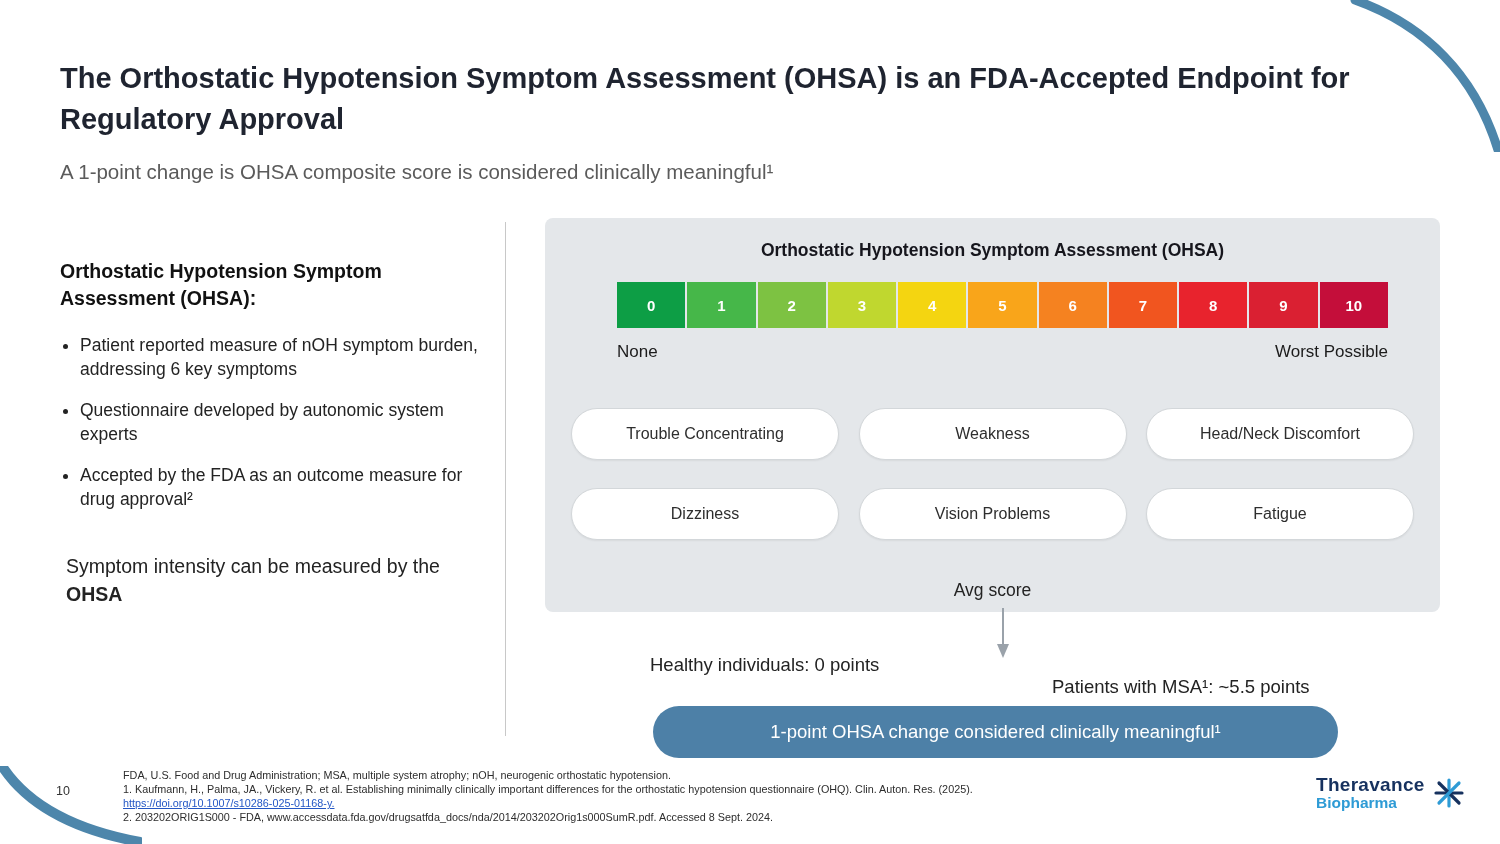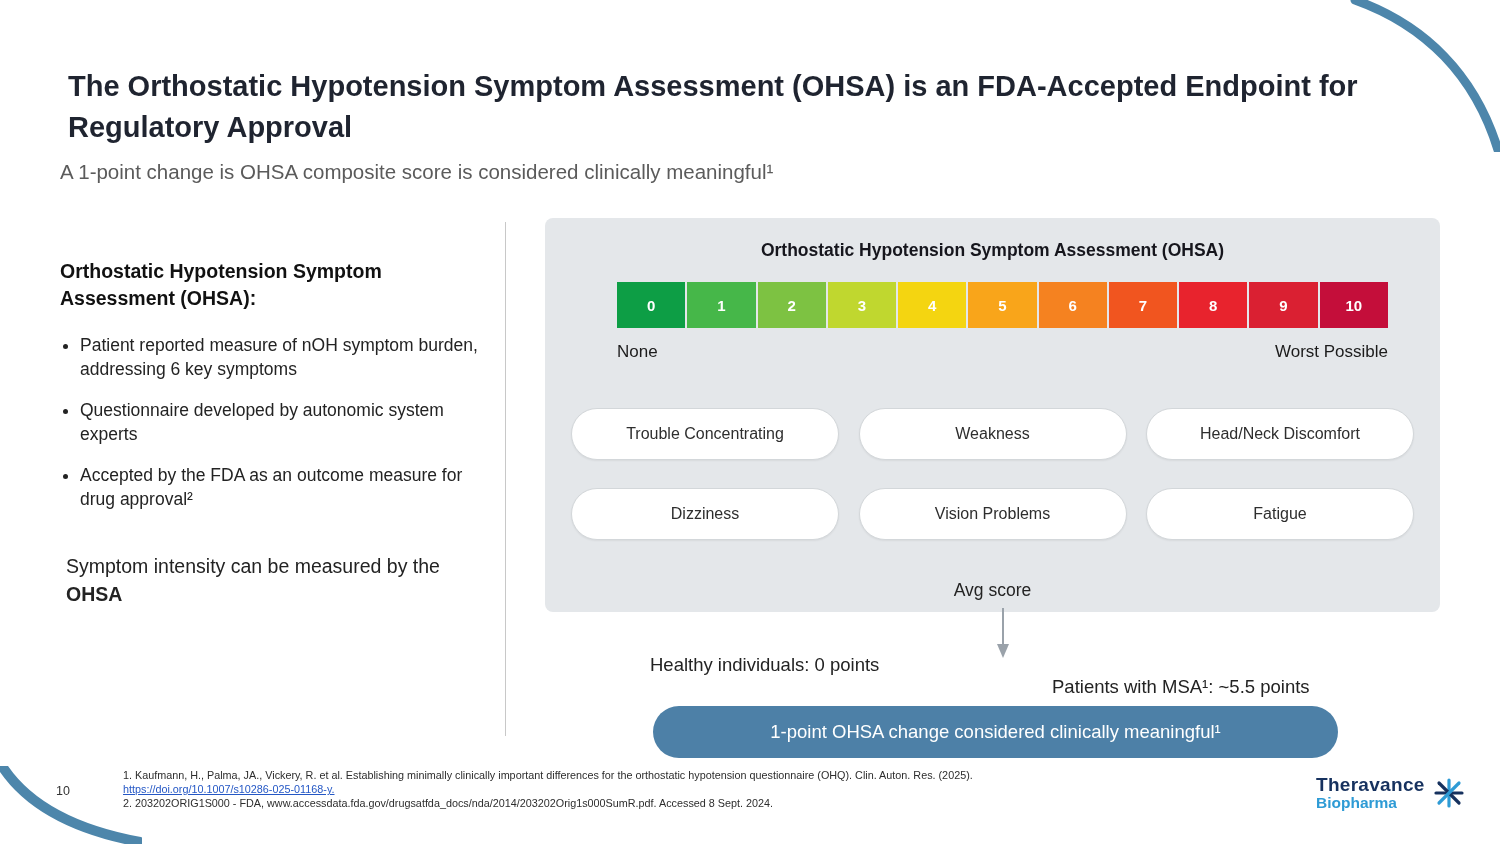--- a/index.html
+++ b/index.html
@@ -12,21 +12,21 @@
   }
   *{box-sizing:border-box;}
   html,body{margin:0;padding:0;background:#ffffff;}
   body{font-family:"Liberation Sans", sans-serif;color:#222;}
   .slide{position:relative;width:1500px;height:844px;background:#ffffff;overflow:hidden;}
 
   .arc{position:absolute;pointer-events:none;}
   .arc-tr{top:0;right:0;}
   .arc-bl{bottom:0;left:0;}
 
-  .title{position:absolute;left:60px;top:58px;width:1392px;margin:8px;
+  .title{position:absolute;left:60px;top:58px;width:1392px;margin:0;
          font-size:29px;font-weight:700;line-height:1.42;color:#1f2430;}
   .subtitle{position:absolute;left:60px;top:160px;margin:0;
             font-size:20.5px;color:#5b5b5b;}
 
   .left-col{position:absolute;left:60px;top:258px;width:418px;}
   .left-col h2{margin:0 0 20px 0;font-size:19.5px;line-height:1.4;color:#111;font-weight:700;}
   .left-col ul{margin:0;padding-left:20px;}
   .left-col li{font-size:17.5px;line-height:1.4;margin-bottom:16px;color:#232323;}
   .summary{margin:40px 0 0 6px;font-size:19.5px;line-height:1.45;color:#232323;}
 
@@ -132,20 +132,21 @@
   <div class="healthy">Healthy individuals: 0 points</div>
   <div class="msa">Patients with MSA¹: ~5.5 points</div>
 
   <div class="banner">
     <span>1-point OHSA change considered clinically meaningful¹</span>
   </div>
 
   <div class="page-num">10</div>
 
   <div class="footnotes">
+    <div>FDA, U.S. Food and Drug Administration; MSA, multiple system atrophy; nOH, neurogenic orthostatic hypotension.</div>
     <div>1. Kaufmann, H., Palma, JA., Vickery, R. et al. Establishing minimally clinically important differences for the orthostatic hypotension questionnaire (OHQ). Clin. Auton. Res. (2025).</div>
     <div><a>https://doi.org/10.1007/s10286-025-01168-y.</a></div>
     <div>2. 203202ORIG1S000 - FDA, www.accessdata.fda.gov/drugsatfda_docs/nda/2014/203202Orig1s000SumR.pdf. Accessed 8 Sept. 2024.</div>
   </div>
 
   <div class="logo">
     <div class="logo-text">
       <div class="logo-line1">Theravance</div>
       <div class="logo-line2">Biopharma</div>
     </div>

